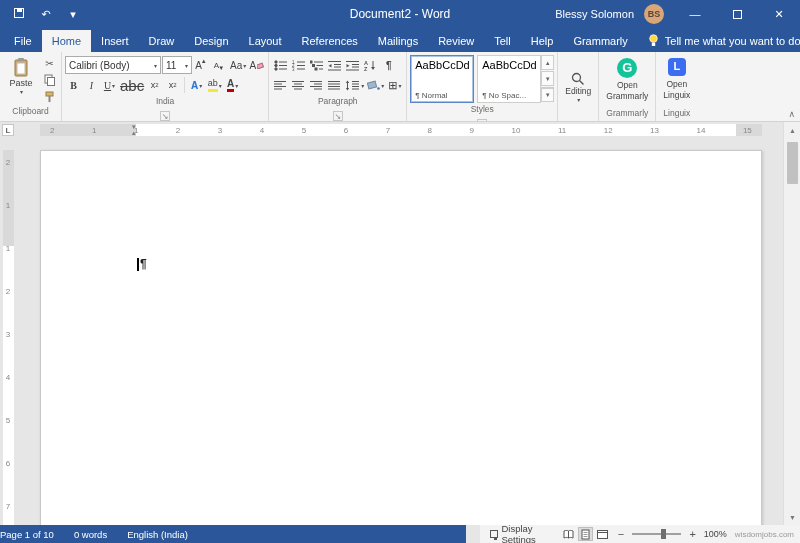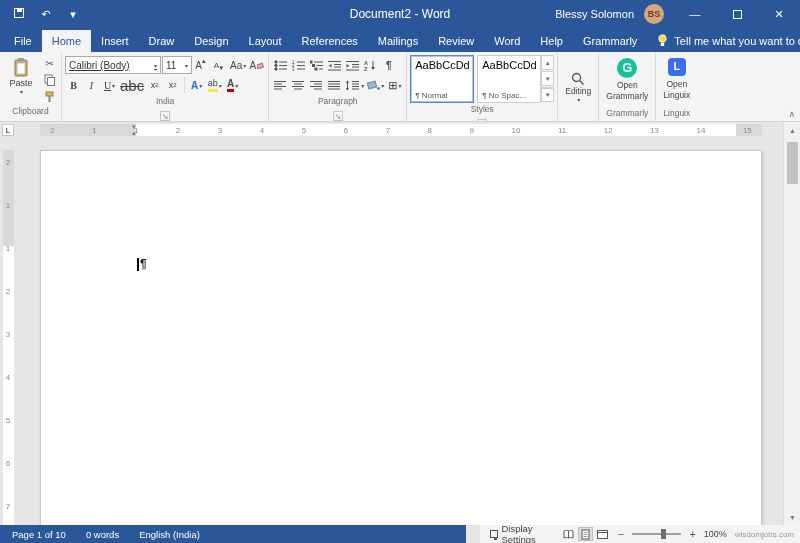--- a/index.html
+++ b/index.html
@@ -96,21 +96,21 @@
 
   
   .vscroll{position:absolute;right:0;top:122px;bottom:18px;width:17px;background:#f1f1f1;border-left:1px solid #dedede;z-index:5;}
   .scroll-arrow{position:absolute;left:0;width:17px;height:16px;display:flex;align-items:center;justify-content:center;font-size:7px;color:#7a7a7a;}
   .sa-up{top:0;}
   .sa-down{bottom:0;}
   .scroll-thumb{position:absolute;left:3px;width:11px;top:20px;height:42px;background:#c1c1c1;border-radius:1px;}
 
   
   .statusbar{position:absolute;left:0;right:0;bottom:0;height:18px;display:flex;font-size:9.5px;}
-  .status-left{width:472px;background:#2b579a;color:#fff;display:flex;align-items:center;gap:20px;padding:0 12px;}
+  .status-left{width:472px;background:#2b579a;color:#fff;display:flex;align-items:center;gap:20px;padding:0 0;}
   .status-right{flex:1;background:#f3f3f3;color:#444;display:flex;align-items:center;gap:8px;padding:0 6px 0 10px;margin-left:14px;}
   .view-icons{display:flex;gap:2px;}
   .view-btn{width:15px;height:14px;display:flex;align-items:center;justify-content:center;font-size:8px;color:#555;border:1px solid transparent;}
   .view-btn.active{background:#dcdcdc;border-color:#bdbdbd;}
   .zoom-track{width:64px;height:2px;background:#a0a0a0;position:relative;}
   .zoom-thumb{position:absolute;left:29px;top:-4px;width:5px;height:10px;background:#6e6e6e;}
   .zoom-sign{font-size:11px;color:#555;}
   .watermark{font-size:8px;color:#9a9a9a;white-space:nowrap;}
   .zoom-pct{font-size:9px;color:#444;}
   .monitor-icon{display:inline-block;width:11px;height:8px;border:1px solid #555;position:relative;margin-right:3px;}
@@ -144,21 +144,21 @@
 
   <div class="tab">File</div>
       <div class="tab active">Home</div>
       <div class="tab">Insert</div>
       <div class="tab">Draw</div>
       <div class="tab">Design</div>
       <div class="tab">Layout</div>
       <div class="tab">References</div>
       <div class="tab">Mailings</div>
       <div class="tab">Review</div>
-      <div class="tab">Word</div>
+      <div class="tab">Tell</div>
       <div class="tab">Help</div>
       <div class="tab">Grammarly</div>
     </div>
   <div class="tellme">
     <svg width="11" height="13">
         <circle cx="5.5" cy="4.5" r="3.8" fill="#ffd83d" stroke="#fff" stroke-width="0.7"></circle>
         <rect x="3.8" y="8.5" width="3.4" height="3.5" fill="#fff"></rect>
       </svg>
     <span>Tell me what you want to do</span>
   </div>
@@ -196,21 +196,21 @@
     </div>
     <div class="group-label">
       <span>Clipboard</span>
       <span class="launcher">↘</span>
     </div>
   </div>
 
   <div class="group">
     <div class="group-body" style="flex-direction:column;">
       <div class="frow">
-        <div class="combo" style="width:96px;text-decoration:underline;">
+        <div class="combo" style="width:96px;">
           <span>Calibri (Body)</span>
           <span class="ddarrow">▾</span>
         </div>
         <div class="combo" style="width:30px;">
           <span>11</span>
           <span class="ddarrow">▾</span>
         </div>
         <span class="sbtn">
             <span>A</span>
             <span class="tinyarrow-up">▲</span>

